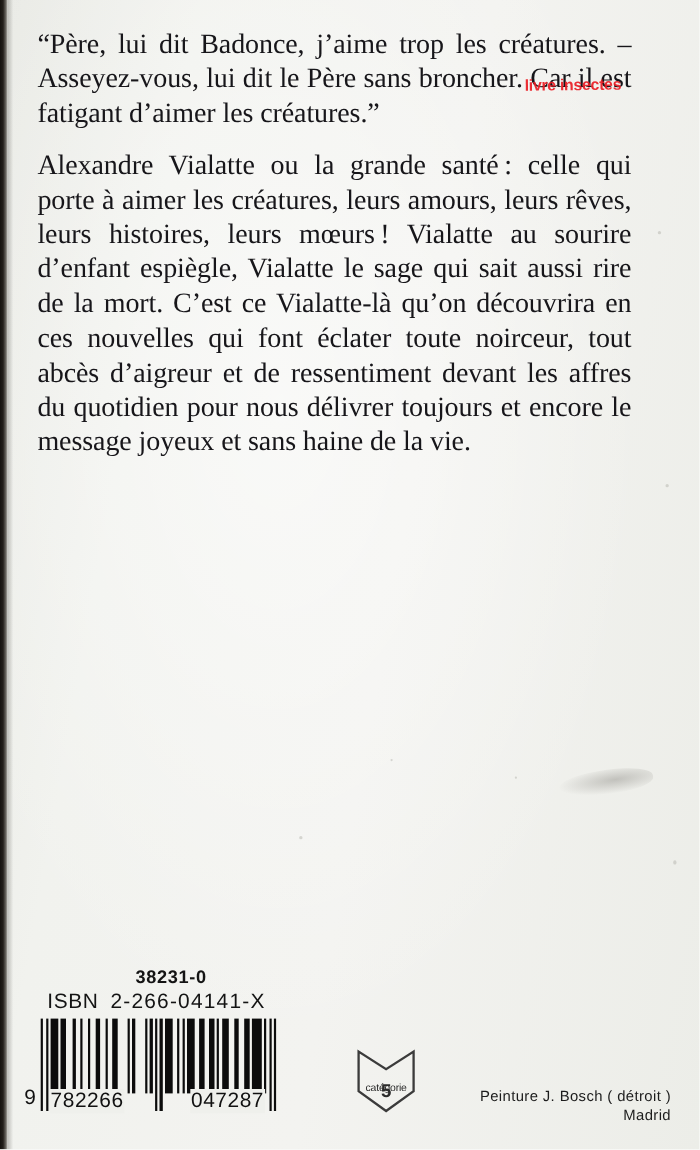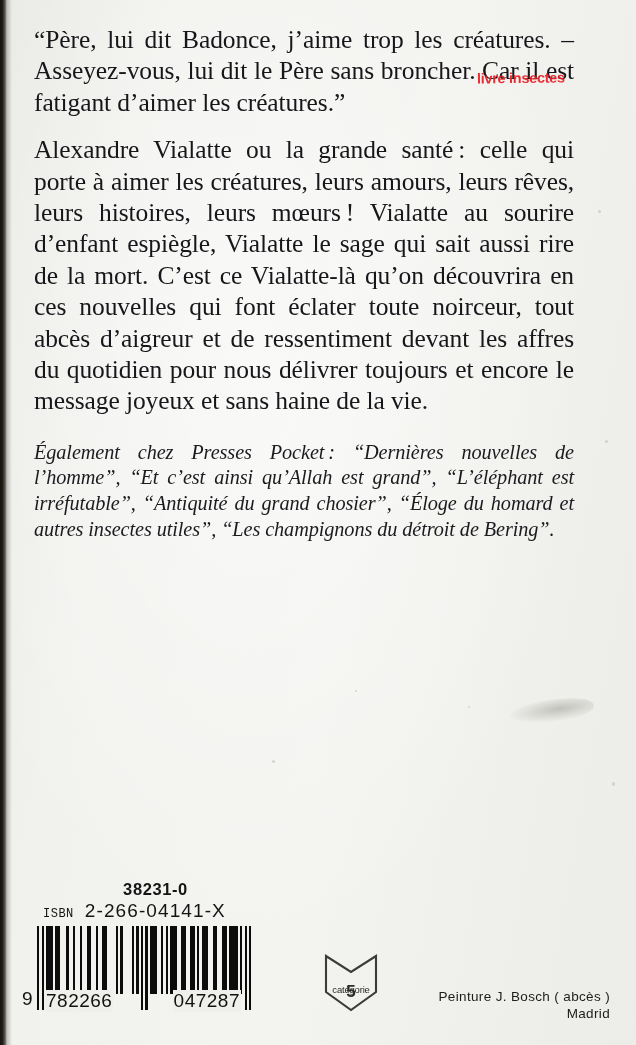--- a/index.html
+++ b/index.html
@@ -119,21 +119,21 @@
     display: flex;
     align-items: baseline;
     gap: 11px;
     font-family: "Liberation Sans", sans-serif;
     font-size: 15px;
     color: #141414;
     letter-spacing: 0.4px;
     margin-top: 2px;
     padding-left: 6px;
   }
-  #isbn-label { font-size: 12px; letter-spacing: 0.5px; font-family: Liberation Mono, monospace; }
+  #isbn-label { font-size: 19px; letter-spacing: 0.5px; }
   #isbn-value { font-size: 19px; letter-spacing: 1.1px; }
 
   #barcode-area {
     position: relative;
     margin-top: 4px;
     height: 84px;
   }
   #barcode-lead-digit {
     position: absolute;
     left: -15px;
@@ -237,21 +237,20 @@
   <div class="speck" style="left:272px;top:760px;width:3px;height:3px;"></div>
   <div class="speck" style="left:612px;top:782px;width:3px;height:4px;"></div>
   <div class="speck" style="left:468px;top:706px;width:2px;height:2px;"></div>
   <div class="speck" style="left:605px;top:440px;width:3px;height:3px;"></div>
   <div class="speck" style="left:355px;top:690px;width:2px;height:2px;"></div>
   <div id="smudge"></div>
 
   <div id="text-block">
     <p class="para" id="para-quote">“Père, lui dit Badonce, j’aime trop les créatures. – Asseyez-vous, lui dit le Père sans broncher. Car il est fatigant d’aimer les créatures.”</p>
     <p class="para" id="para-body">Alexandre Vialatte ou la grande santé : celle qui porte à aimer les créatures, leurs amours, leurs rêves, leurs histoires, leurs mœurs ! Vialatte au sourire d’enfant espiègle, Vialatte le sage qui sait aussi rire de la mort. C’est ce Vialatte-là qu’on découvrira en ces nouvelles qui font éclater toute noirceur, tout abcès d’aigreur et de ressentiment devant les affres du quotidien pour nous délivrer toujours et encore le message joyeux et sans haine de la vie.</p>
-    <p class="para" id="para-also">Également chez Presses Pocket : “Dernières nouvelles de l’homme”, “Et c’est ainsi qu’Allah est grand”, “L’éléphant est irréfutable”, “Antiquité du grand chosier”, “Éloge du homard et autres insectes utiles”, “Les champignons du détroit de Bering”.</p>
   </div>
 
   <div id="watermark">livre insectes</div>
 
   <div id="barcode-block">
 
     <div id="price-code">38231-0</div>
 
     <div id="isbn-line">
       <span id="isbn-label">ISBN</span>
@@ -330,17 +329,17 @@
 
   <div id="category-badge">
     <svg width="62" height="62" viewBox="0 0 62 62" aria-hidden="true">
       <path d="M6 4 L6 40 L31 58 L56 40 L56 4 L31 20 Z" fill="none" stroke="#3b3b3b" stroke-width="2.1" stroke-linejoin="miter"></path>
     </svg>
     <div class="badge-text" id="badge-label">catégorie</div>
     <div class="badge-text" id="badge-number">5</div>
   </div>
 
   <div id="credit">
-    <div>Peinture J. Bosch ( abcès )</div>
+    <div>Peinture J. Bosch ( détroit )</div>
     <div>Madrid</div>
   </div>
 
 </div>
 
 </body></html>

